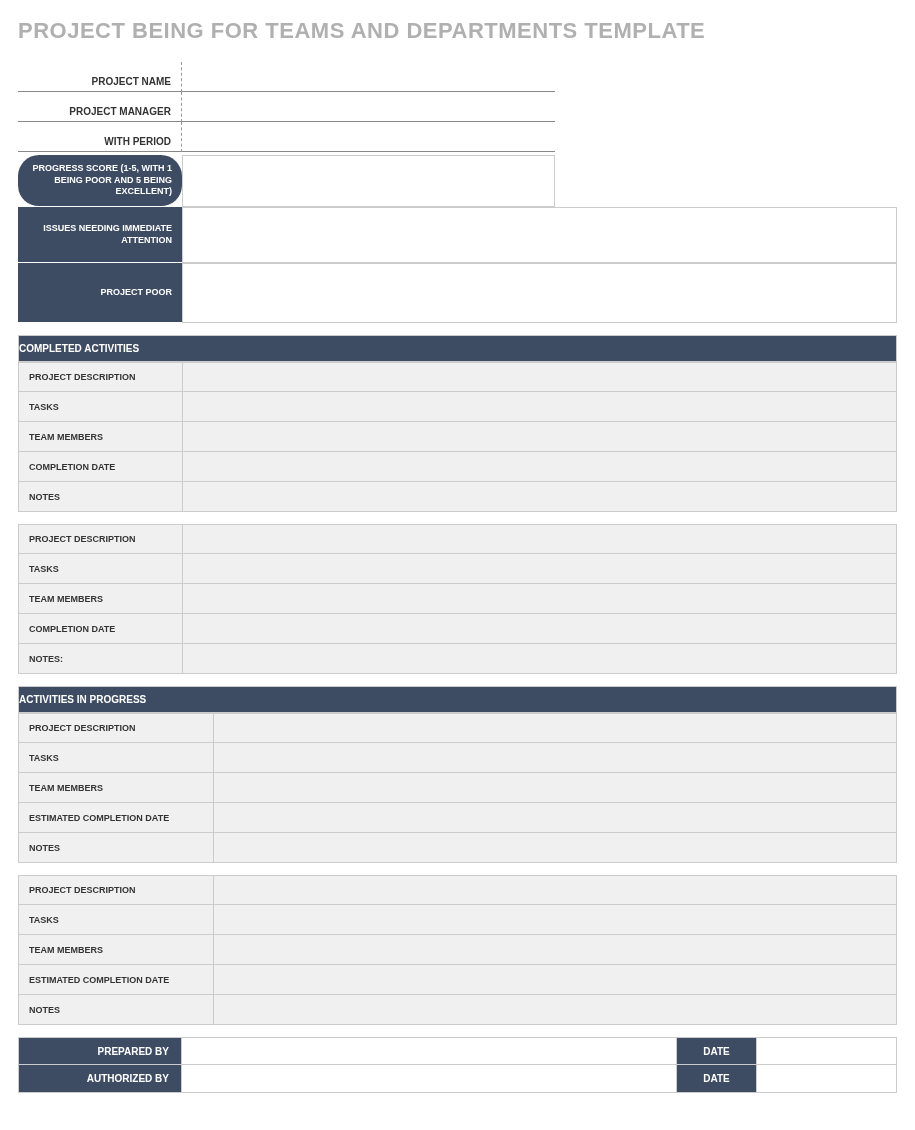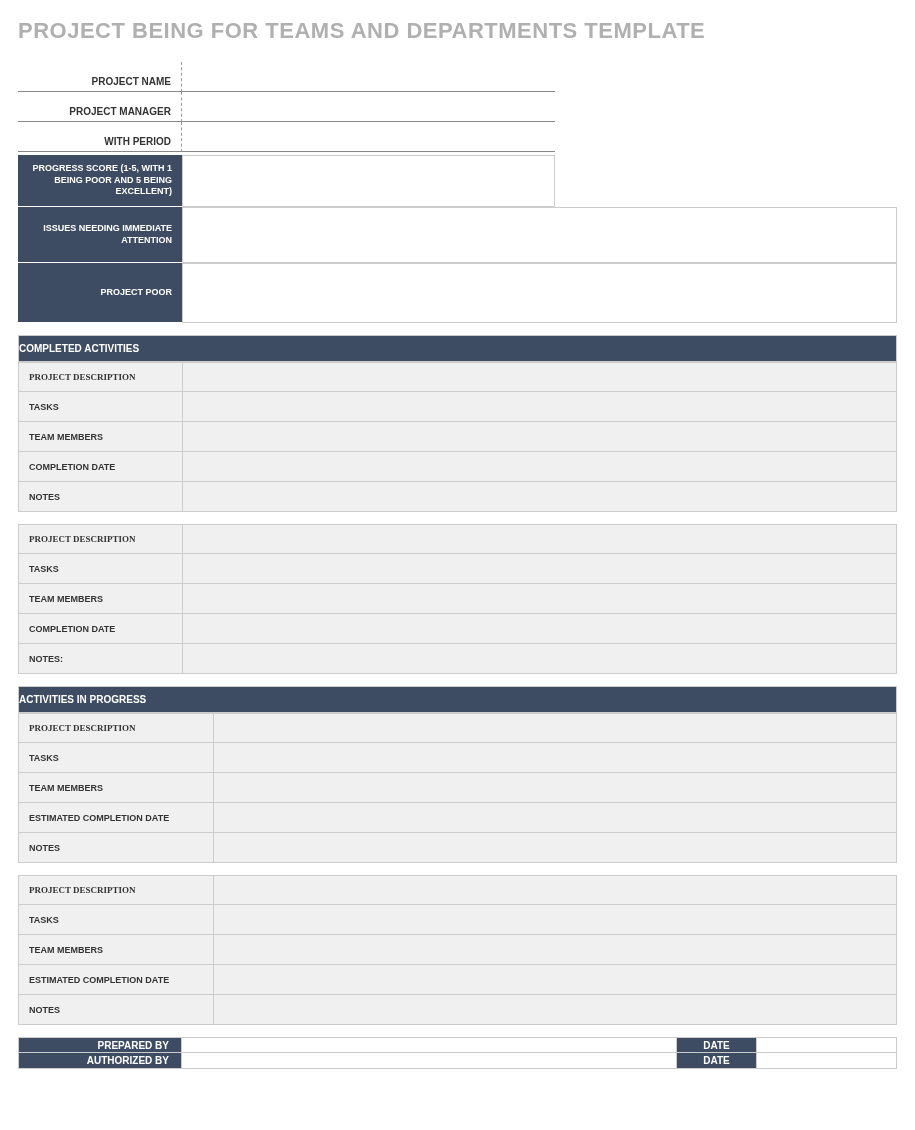--- a/index.html
+++ b/index.html
@@ -60,40 +60,40 @@
       justify-content: flex-end;
       line-height: 1.3;
       border-bottom: 1px solid #fff;
     }
     .progress-value {
       flex: 1;
       border: 1px solid #ccc;
       background: #fff;
     }
     .progress-block.tall .progress-label { min-height: 56px; }
-    .progress-block.score .progress-label { min-height: 48px; }
+    .progress-block.score .progress-label { min-height: 48px; border-radius: 21px; }
     .progress-block.notes .progress-label { min-height: 60px; }
     .section-header {
       width: 879px;
       background: #3e4c63;
       color: #fff;
       font-size: 10px;
       font-weight: bold;
       padding: 7px 0;
       margin-top: 12px;
       border: 1px solid #ccc;
     }
     .field-row {
       width: 879px;
       display: flex;
       height: 30px;
       border: 1px solid #ccc;
       border-top: none;
     }
-    .field-row:first-of-type { border-top: 1px solid #ccc; font-family: Liberation Serif, serif; }
+    .field-row:first-of-type { border-top: 1px solid #ccc; }
     .field-label {
       width: 164px;
       background: #f0f0f0;
       font-size: 9px;
       font-weight: bold;
       color: #333;
       padding: 0 10px;
       display: flex;
       align-items: center;
       border-right: 1px solid #ccc;
@@ -106,21 +106,21 @@
     .group {
       margin-top: 0;
     }
     .group.spaced { margin-top: 12px; }
     .footer-block {
       width: 879px;
       margin-top: 12px;
     }
     .footer-row {
       display: flex;
-      height: 16px;
+      height: 28px;
     }
     .footer-label {
       background: #3e4c63;
       color: #fff;
       font-size: 10px;
       font-weight: bold;
       text-align: right;
       padding: 0 12px;
       display: flex;
       align-items: center;

